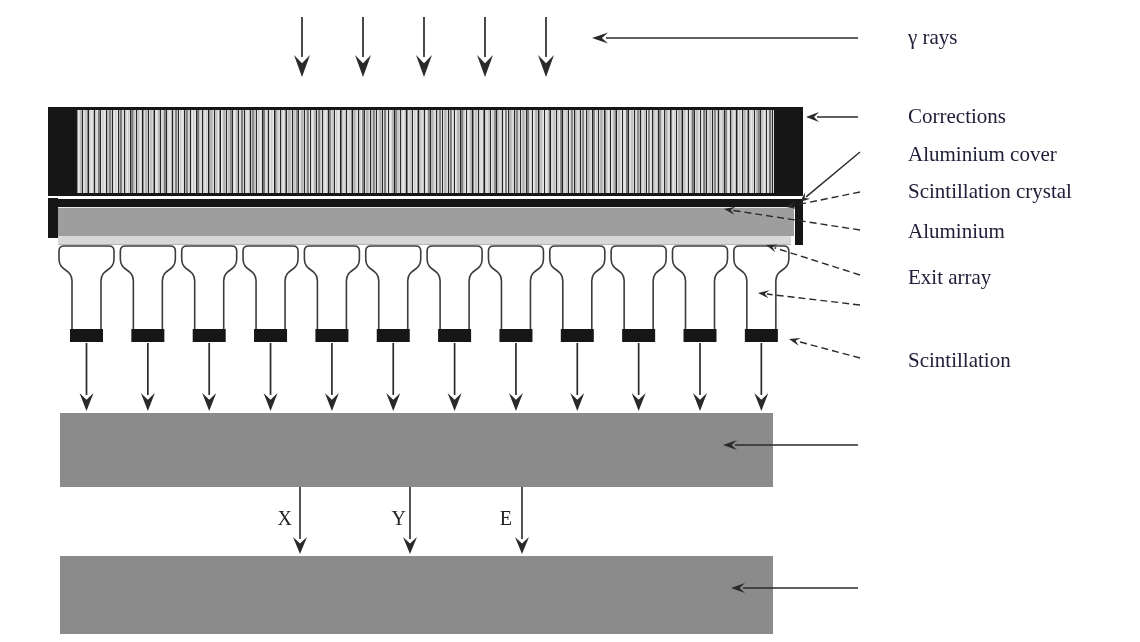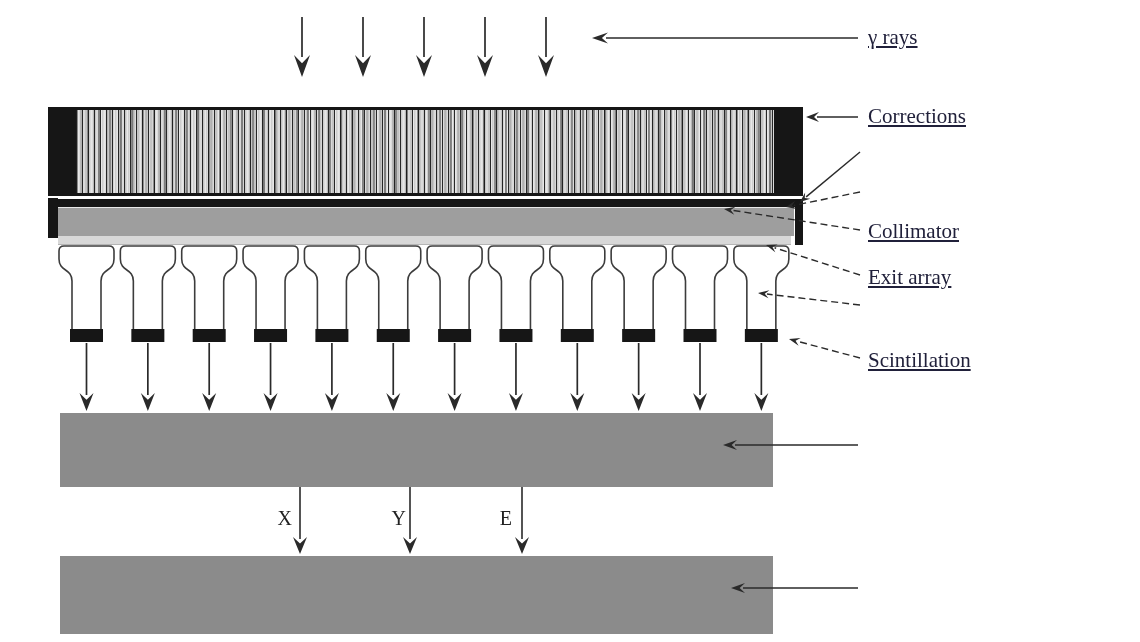--- a/index.html
+++ b/index.html
@@ -33,23 +33,22 @@
   .alu-left{left:48px;top:198px;width:10px;height:40px;background:var(--black);}
   .alu-right{left:795px;top:199px;width:8px;height:46px;background:var(--black);}
   .crystal{left:58px;top:207px;width:736px;height:29px;background:var(--crystal-gray);border-top:1px solid #e9e9e9;}
   .exitwin{left:58px;top:236px;width:733px;height:9px;background:var(--exit-gray);border-bottom:1px solid #b5b5b5;}
   
   .block{left:60px;width:713px;background:var(--block-gray);}
   .shaping{top:413px;height:74px;}
   .corrections{top:556px;height:78px;}
   
   .label{
-    left:868px;font-size:21px;line-height:23px;color:var(--label-text);
+    left:908px;font-size:21px;line-height:23px;color:var(--label-text);
     white-space:nowrap;
-    text-decoration:underline;
   }
   .sig{
     width:28px;text-align:right;font-size:20px;color:#222222;top:507px;
   }
   .sig-x{left:264px;} .sig-y{left:378px;} .sig-e{left:484px;}
   svg.overlay{position:absolute;left:0;top:0;pointer-events:none;}
 </style>
 </head>
 <body>
 
@@ -244,21 +243,23 @@
         </g>
         <g>
           <line x1="858" y1="588" x2="743" y2="588" stroke="var(--ink)" stroke-width="1.4"></line>
           <polygon points="0,0 -5,-14 0,-8.68 5,-14" transform="translate(731,588) rotate(90)" fill="var(--ink)"></polygon>
         </g>
       </g>
   </svg>
 
   <div class="label" style="top:26px">γ rays</div>
   <div class="label" style="top:105px">Corrections</div>
-  <div class="label" style="top:220px">Collimator</div>
+  <div class="label" style="top:143px">Aluminium cover</div>
+  <div class="label" style="top:180px">Scintillation crystal</div>
+  <div class="label" style="top:220px">Aluminium</div>
   <div class="label" style="top:266px">Exit array</div>
   <div class="label" style="top:349px">Scintillation</div>
 
   <div class="sig sig-x">X</div>
   <div class="sig sig-y">Y</div>
   <div class="sig sig-e">E</div>
 
 </div>
 
 </body></html>

